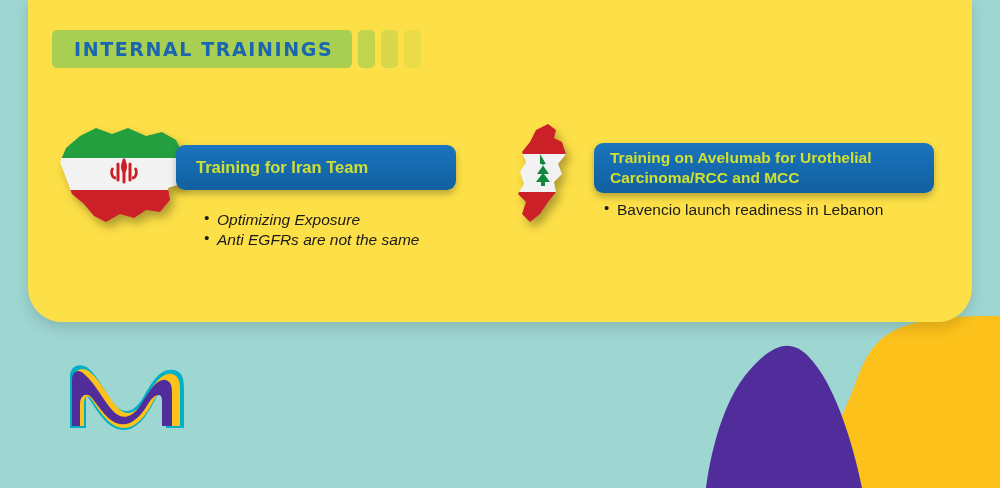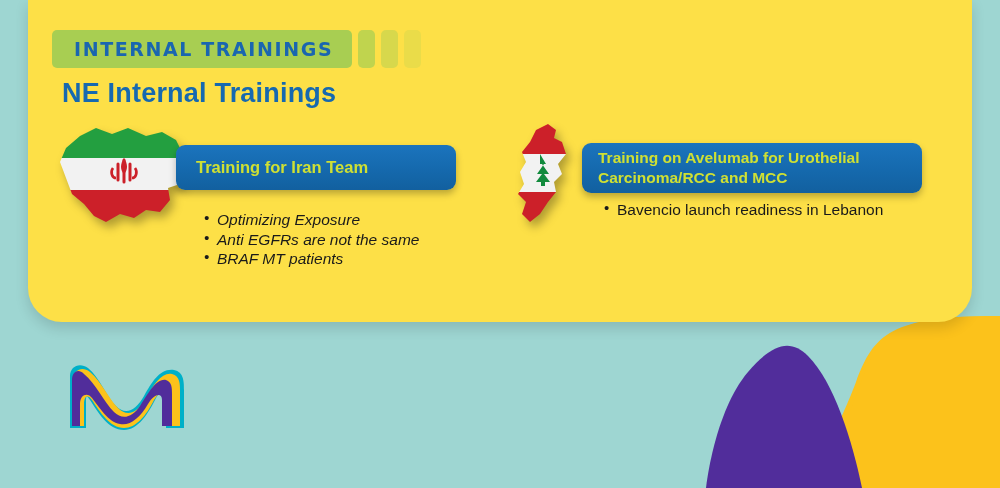--- a/index.html
+++ b/index.html
@@ -126,21 +126,21 @@
   #banner-iran {
     left: 126px;
     top: 27px;
     width: 280px;
     height: 45px;
     padding: 0 20px;
   }
   #banner-iran .banner-text { font-size: 16.5px; }
 
   #banner-lebanon {
-    left: 86px;
+    left: 98px;
     top: 25px;
     width: 340px;
     height: 50px;
     padding: 0 16px;
     justify-content: flex-end;
   }
 
   .bullets {
     position: absolute;
     margin: 0;
@@ -193,21 +193,20 @@
 
     <div id="eyebrow-wrap">
       <div id="eyebrow-bar">
         <span id="eyebrow-label">INTERNAL TRAININGS</span>
       </div>
       <div class="eyebrow-block b2"></div>
       <div class="eyebrow-block b3"></div>
       <div class="eyebrow-block b4"></div>
     </div>
 
-    <div id="page-title">NE Internal Trainings</div>
 
     <div class="column" id="column-iran">
 
       <svg class="flag-map" width="150" height="118" viewBox="0 0 150 118">
         <defs>
           <clipPath id="clip-iran">
             <path d="M30,18 L46,10 L62,16 L78,10 L96,18 L112,14 L126,22 L132,34
                      L128,46 L134,56 L130,66 L118,70 L120,82 L110,94 L96,92
                      L84,100 L70,96 L56,104 L44,98 L34,86 L22,76 L16,60
                      L10,44 L16,30 Z"></path>
@@ -226,21 +225,20 @@
         </g>
       </svg>
 
       <div class="banner" id="banner-iran">
         <span class="banner-text">Training for Iran Team</span>
       </div>
 
       <ul class="bullets" id="bullets-iran">
         <li>Optimizing Exposure</li>
         <li>Anti EGFRs are not the same</li>
-        <li>BRAF MT patients</li>
       </ul>
     </div>
 
     <div class="column" id="column-lebanon">
 
       <svg class="flag-map" width="110" height="112" viewBox="0 0 110 112">
         <defs>
           <clipPath id="clip-leb">
             <path d="M52,6 L60,12 L58,20 L66,24 L70,36 L62,46 L66,56
                      L58,64 L60,74 L52,84 L44,96 L34,104 L26,96 L30,84

